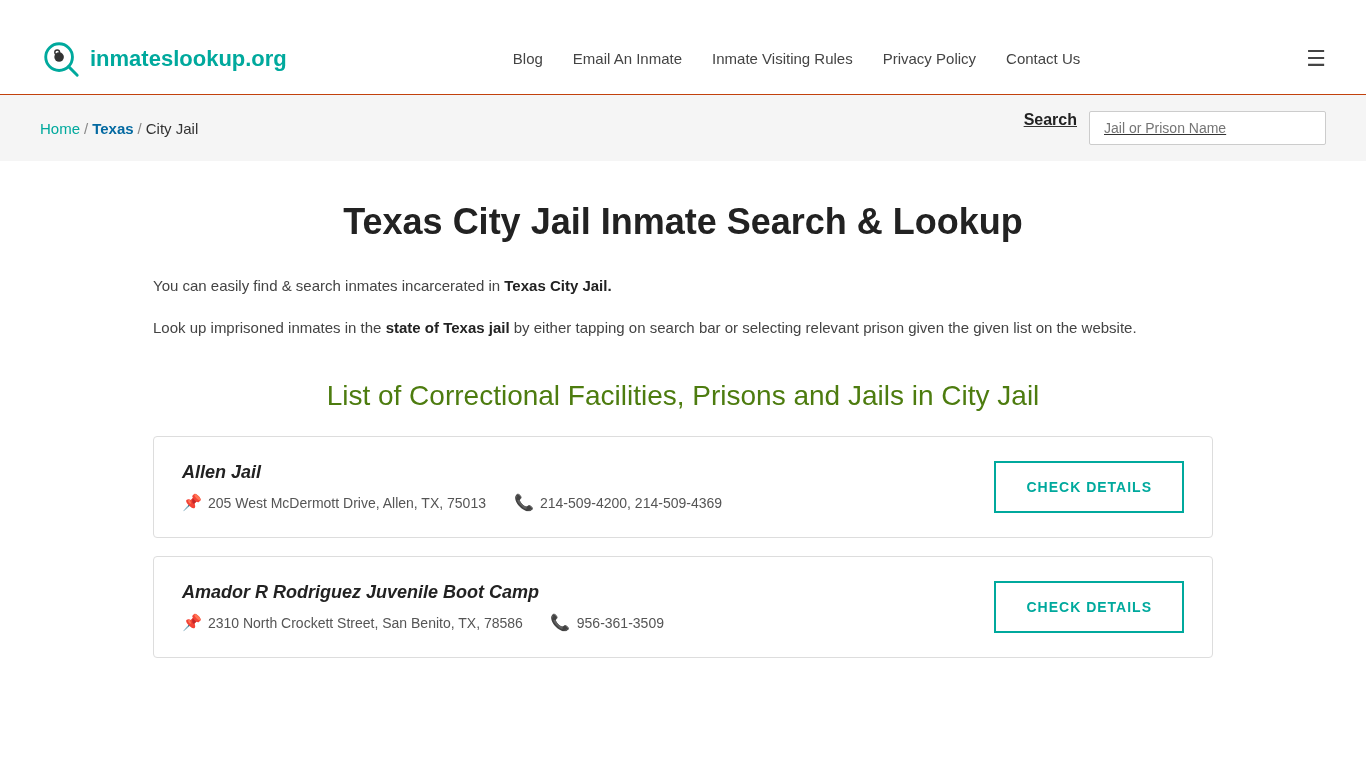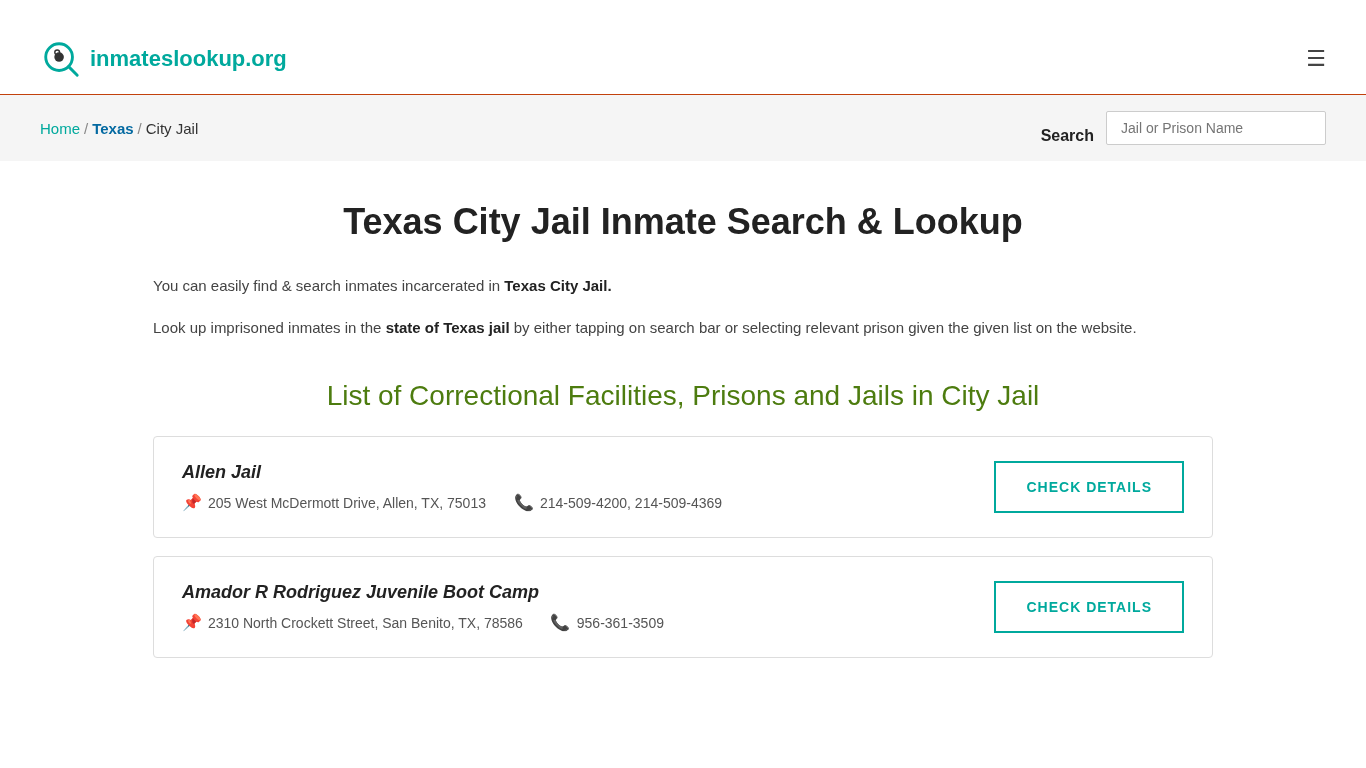--- a/index.html
+++ b/index.html
@@ -63,34 +63,35 @@
       display: flex;
       align-items: center;
       gap: 4px;
       font-size: 15px;
     }
     .breadcrumb a { color: #00a99d; text-decoration: none; }
     .breadcrumb .sep { color: #888; }
     .breadcrumb .current { color: #333; }
     .search-area {
       display: flex;
-      align-items: flex-end;
+      align-items: flex-start;
       gap: 12px;
+      text-decoration: underline;
     }
     .search-label {
       font-size: 16px;
       font-weight: 700;
       color: #222;
     }
     .search-input {
       border: 1px solid #ccc;
       padding: 8px 14px;
       font-size: 14px;
       color: #999;
-      width: 220px;
+      width: 237px;
       outline: none;
       border-radius: 2px;
     }
 
     
     .main-content {
       max-width: 1100px;
       margin: 0 auto;
       padding: 40px 20px;
     }
@@ -175,20 +176,27 @@
       <circle cx="20" cy="20" r="14" fill="none" stroke="#00a99d" stroke-width="3"></circle>
       <circle cx="20" cy="20" r="5" fill="#333"></circle>
       <line x1="30" y1="30" x2="39" y2="39" stroke="#00a99d" stroke-width="3" stroke-linecap="round"></line>
       <circle cx="18" cy="15" r="2.5" fill="none" stroke="#333" stroke-width="1.5"></circle>
     </svg>
     <span class="logo-text">
       <span>inmates</span><span>lookup.org</span>
     </span>
   </a>
 
+  <ul class="nav-links">
+    <li><a href="#">Blog</a></li>
+    <li><a href="#">Email An Inmate</a></li>
+    <li><a href="#">Inmate Visiting Rules</a></li>
+    <li><a href="#">Privacy Policy</a></li>
+    <li><a href="#">Contact Us</a></li>
+  </ul>
 
   <span class="hamburger">☰</span>
 </nav>
 
 <div class="breadcrumb-bar">
   <div class="breadcrumb">
     <a href="#">Home</a>
     <span class="sep">/</span>
     <a href="#" style="color:#0369a1; font-weight:700;">Texas</a>
     <span class="sep">/</span>

